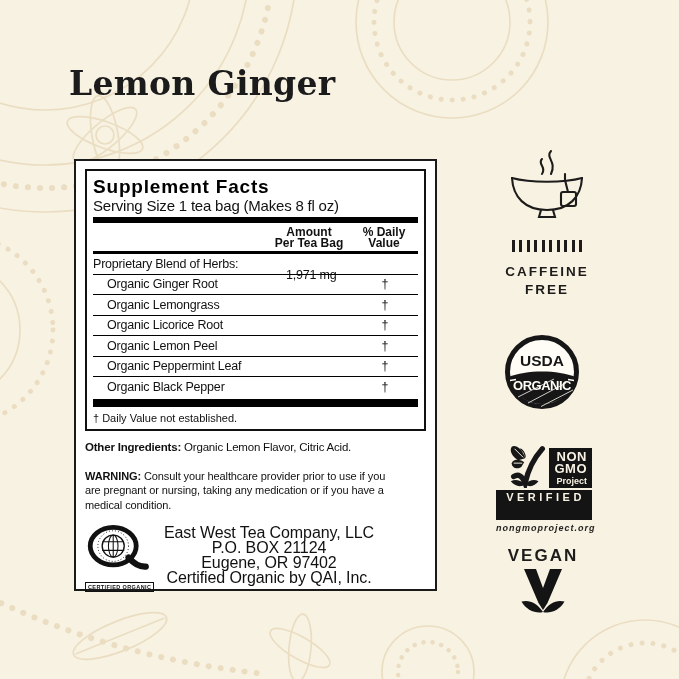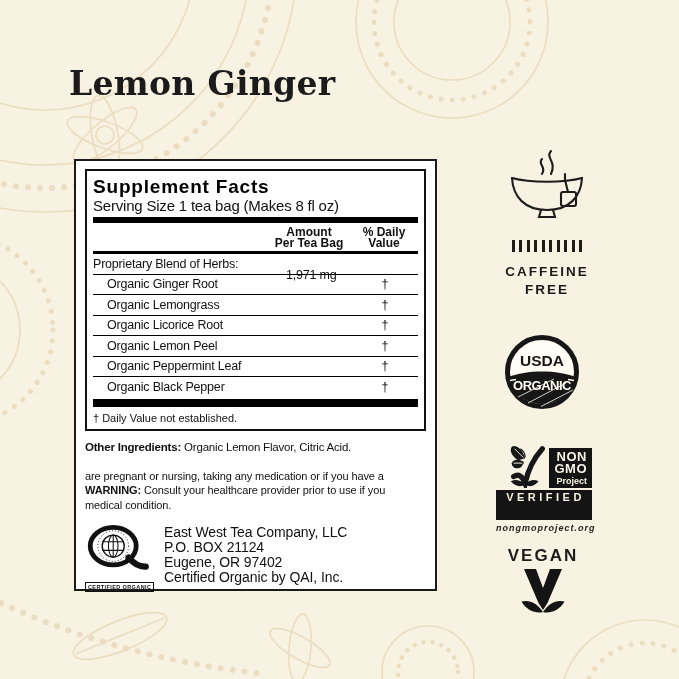--- a/index.html
+++ b/index.html
@@ -45,21 +45,21 @@
   .warning-block{margin-top:15px;font-size:11px;line-height:14.5px;letter-spacing:-.1px;}
   .warning-block .wline{white-space:nowrap;}
   .bold{font-weight:700;}
 
   .company{display:flex;margin-top:13px;align-items:flex-start;gap:13px;}
   .qai{width:66px;flex:0 0 66px;text-align:center;}
   .qai-caption{
     border:1px solid #111;font-size:5.5px;font-weight:700;letter-spacing:.4px;
     padding:1px 2px;display:inline-block;margin-top:2px;white-space:nowrap;color:#111;
   }
-  .company-lines{font-size:14px;line-height:15px;letter-spacing:-.1px;}
+  .company-lines{font-size:16px;line-height:15px;letter-spacing:-.1px;text-align:center;}
 
   
   .badge{position:absolute;text-align:center;color:#1d1c1a;}
   .badge-caffeine{left:499px;top:147px;width:96px;}
   .cf-dashes{display:flex;justify-content:center;gap:4.5px;margin-top:11px;}
   .cf-dashes i{display:block;width:3px;height:12px;background:#1d1c1a;}
   .cf-text{margin-top:11px;font-size:13.5px;font-weight:700;letter-spacing:2px;line-height:18px;}
 
   .badge-usda{left:504px;top:334px;width:76px;height:76px;}
 
@@ -166,22 +166,22 @@
       <span class="fdv">†</span>
     </div>
 
     <div class="bar-thick2"></div>
     <div class="footnote">† Daily Value not established.</div>
   </div>
 
   <div class="other-line"><span class="bold">Other Ingredients:</span><span> Organic Lemon Flavor, Citric Acid.</span></div>
 
   <div class="warning-block">
+    <div class="wline"><span class="bold">WARNING:</span><span> Consult your healthcare provider prior to use if you</span></div>
     <div class="wline">are pregnant or nursing, taking any medication or if you have a</div>
-    <div class="wline"><span class="bold">WARNING:</span><span> Consult your healthcare provider prior to use if you</span></div>
     <div class="wline">medical condition.</div>
   </div>
 
   <div class="company">
     <div class="qai">
       <svg width="62" height="46" viewBox="0 0 64 48">
         <ellipse cx="27" cy="22" rx="24" ry="19.5" fill="none" stroke="#111" stroke-width="5"></ellipse>
         <circle cx="27" cy="22" r="16" fill="none" stroke="#111" stroke-width="1" stroke-dasharray="1 2.2"></circle>
         <circle cx="27" cy="22" r="11.5" fill="none" stroke="#111" stroke-width="1.4"></circle>
         <ellipse cx="27" cy="22" rx="5" ry="11.5" fill="none" stroke="#111" stroke-width="1.1"></ellipse>

